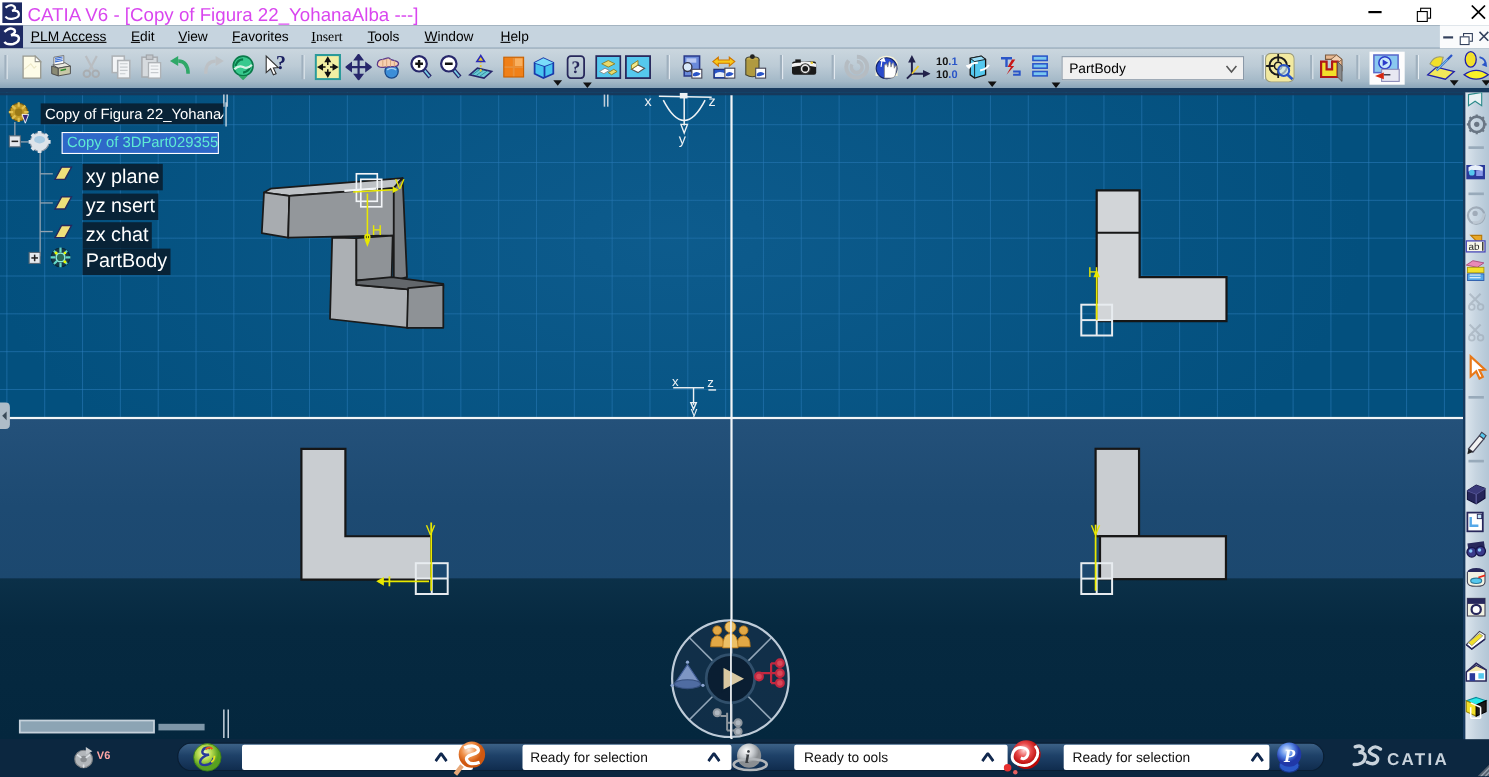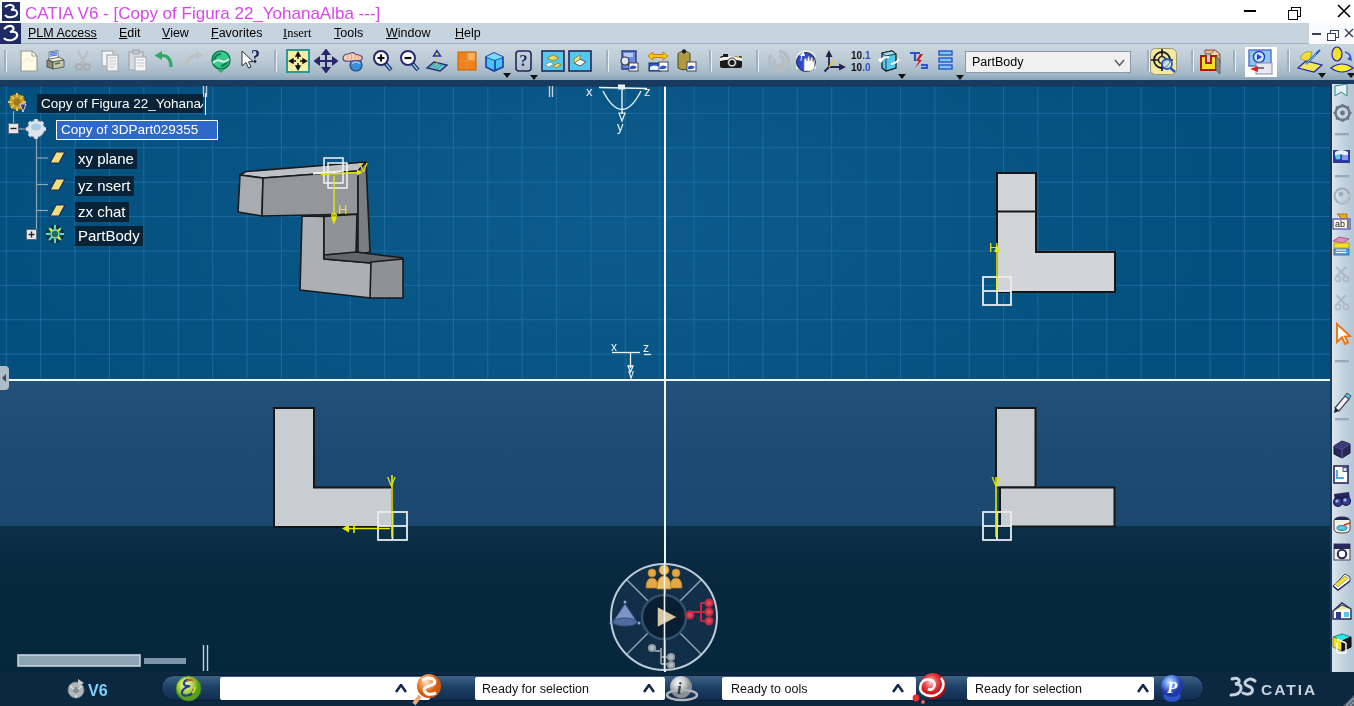--- a/index.html
+++ b/index.html
@@ -29,21 +29,21 @@
       linear-gradient(to right, rgba(43,125,188,0.55) 0 1px, rgba(0,0,0,0) 1px),
       linear-gradient(to bottom, rgba(43,125,188,0.55) 0 1px, rgba(0,0,0,0) 1px);
     background-size:100% 100%, 34.4px 100%, 100% 34.4px;
     background-position:0 0, 5.8px 0, 0 28.9px;
     background-repeat:no-repeat,repeat,repeat;}
   #vp-bot-a{left:0;top:380px;width:1330px;height:145.5px;background:linear-gradient(to bottom,#24517A 0%,#1D4A72 55%,#1C486F 100%);}
   #vp-bot-b{left:0;top:525.5px;width:1330px;height:146.5px;background:linear-gradient(to bottom,#0B3048 0%,#062940 30%,#04273E 100%);}
   #hdivider{left:0;top:378.5px;width:1330px;height:2px;background:#F2F5F7;}
   #vdivider{left:663.5px;top:85px;width:2px;height:587px;background:#F2F5F7;}
   
-  .treelabel{position:absolute;color:#FFF;font-size:15px;background:rgba(9,31,49,0.92);padding:1px 3px 2px 3px;white-space:nowrap;}
+  .treelabel{position:absolute;color:#FFF;font-size:18px;background:rgba(9,31,49,0.92);padding:1px 3px 2px 3px;white-space:nowrap;}
   
   #rightbar{left:1330px;top:84px;width:24px;height:593px;box-sizing:border-box;border-left:2px solid #173A5E;
      background:linear-gradient(to right,#DCE6EE 0%,#C6D4E0 45%,#B2C6D6 100%);}
   
   #statusbar{left:0;top:672px;width:1354px;height:34px;background:#0C2740;}
   #capsule{left:161px;top:675px;width:1043px;height:26px;border-radius:13px;
     background:linear-gradient(to bottom,#3D6287 0%,#1E4168 45%,#102C4E 100%);
     border:1px solid #0A1E33;box-sizing:border-box;}
   .sfield{position:absolute;top:677px;height:23px;background:#FFFFFF;border-radius:2px;}
   .stext{position:absolute;top:682px;font-size:12.5px;color:#111;}
@@ -574,21 +574,21 @@
         </g>
     <circle cx="55" cy="234" r="4" fill="#2A6A5A" stroke="#8AE8D8" stroke-width="1.4"></circle>
     <circle cx="51" cy="230" r="1.4" fill="#E8F800"></circle>
         <circle cx="59" cy="238" r="1.4" fill="#E8F800"></circle>
         <circle cx="59" cy="230" r="1.2" fill="#E8F800"></circle>
   </g>
 </svg>
 
 <div class="treelabel" style="left:37px;top:94px;font-size:13.5px;padding:2px 4px;width:158px;overflow:hidden;">Copy of Figura 22_Yohana<span style="display:inline-block;transform:skewX(-18deg);">A</span></div>
 <div class="abs" style="left:204.5px;top:93px;width:1.6px;height:22px;background:#F2F5F8;"></div>
-<div class="abs" style="left:56px;top:119.5px;background:#2E68C8;border:1.6px solid #FFF;color:#ffffff;font-size:13.5px;padding:1px 19px 2px 4px;white-space:nowrap;">Copy of 3DPart029355</div>
+<div class="abs" style="left:56px;top:119.5px;background:#2E68C8;border:1.6px solid #FFF;color:#5eead4;font-size:13.5px;padding:1px 0 2px 4px;white-space:nowrap;">Copy of 3DPart029355</div>
 <div class="treelabel" style="left:75px;top:149px;">xy plane</div>
 <div class="treelabel" style="left:75px;top:175.5px;">yz nsert</div>
 <div class="treelabel" style="left:75px;top:201.5px;">zx chat</div>
 <div class="treelabel" style="left:75px;top:226px;">PartBody</div>
 </div>
 
 <div class="abs" id="rightbar"></div>
 <div id="rightbaricons">
 <svg class="abs" style="left:1331px;top:84px;" width="23" height="593" viewBox="0 0 23 593">
 
@@ -714,21 +714,21 @@
 <div class="abs" id="capsule"></div>
 <div id="statusitems">
 
 <svg class="abs" style="left:64px;top:677px;" width="24" height="24" viewBox="0 0 24 24">
   <circle cx="12" cy="13" r="8" fill="#B2B6BA"></circle>
   <circle cx="12" cy="13" r="8" fill="none" stroke="#7A7E82" stroke-width="1"></circle>
   <path d="M14 2 L20 6 L14 9 Z" fill="#C6CACE"></path>
   <circle cx="12" cy="13" r="3" fill="#888C90"></circle>
   <path d="M6 9 L10 12 M18 9 L14 12 M12 18 L12 21" stroke="#DEE2E6" stroke-width="1.4"></path>
 </svg>
-<div class="abs" style="left:88px;top:682px;font-size:16px;font-weight:bold;color:#7dd3fc;">V6</div>
+<div class="abs" style="left:88px;top:682px;font-size:10px;font-weight:bold;color:#fca5a5;">V6</div>
 
 <svg class="abs" style="left:175px;top:675px;" width="27" height="27" viewBox="0 0 27 27">
   <defs>
         <radialGradient id="gb" cx="40%" cy="35%">
           <stop offset="0%" stop-color="#F2FAC0"></stop>
           <stop offset="50%" stop-color="#B8DC50"></stop>
           <stop offset="100%" stop-color="#58A020"></stop>
         </radialGradient>
       </defs>
   <circle cx="13.5" cy="13.5" r="12.5" fill="url(#gb)" stroke="#3A7A18" stroke-width="0.8"></circle>

